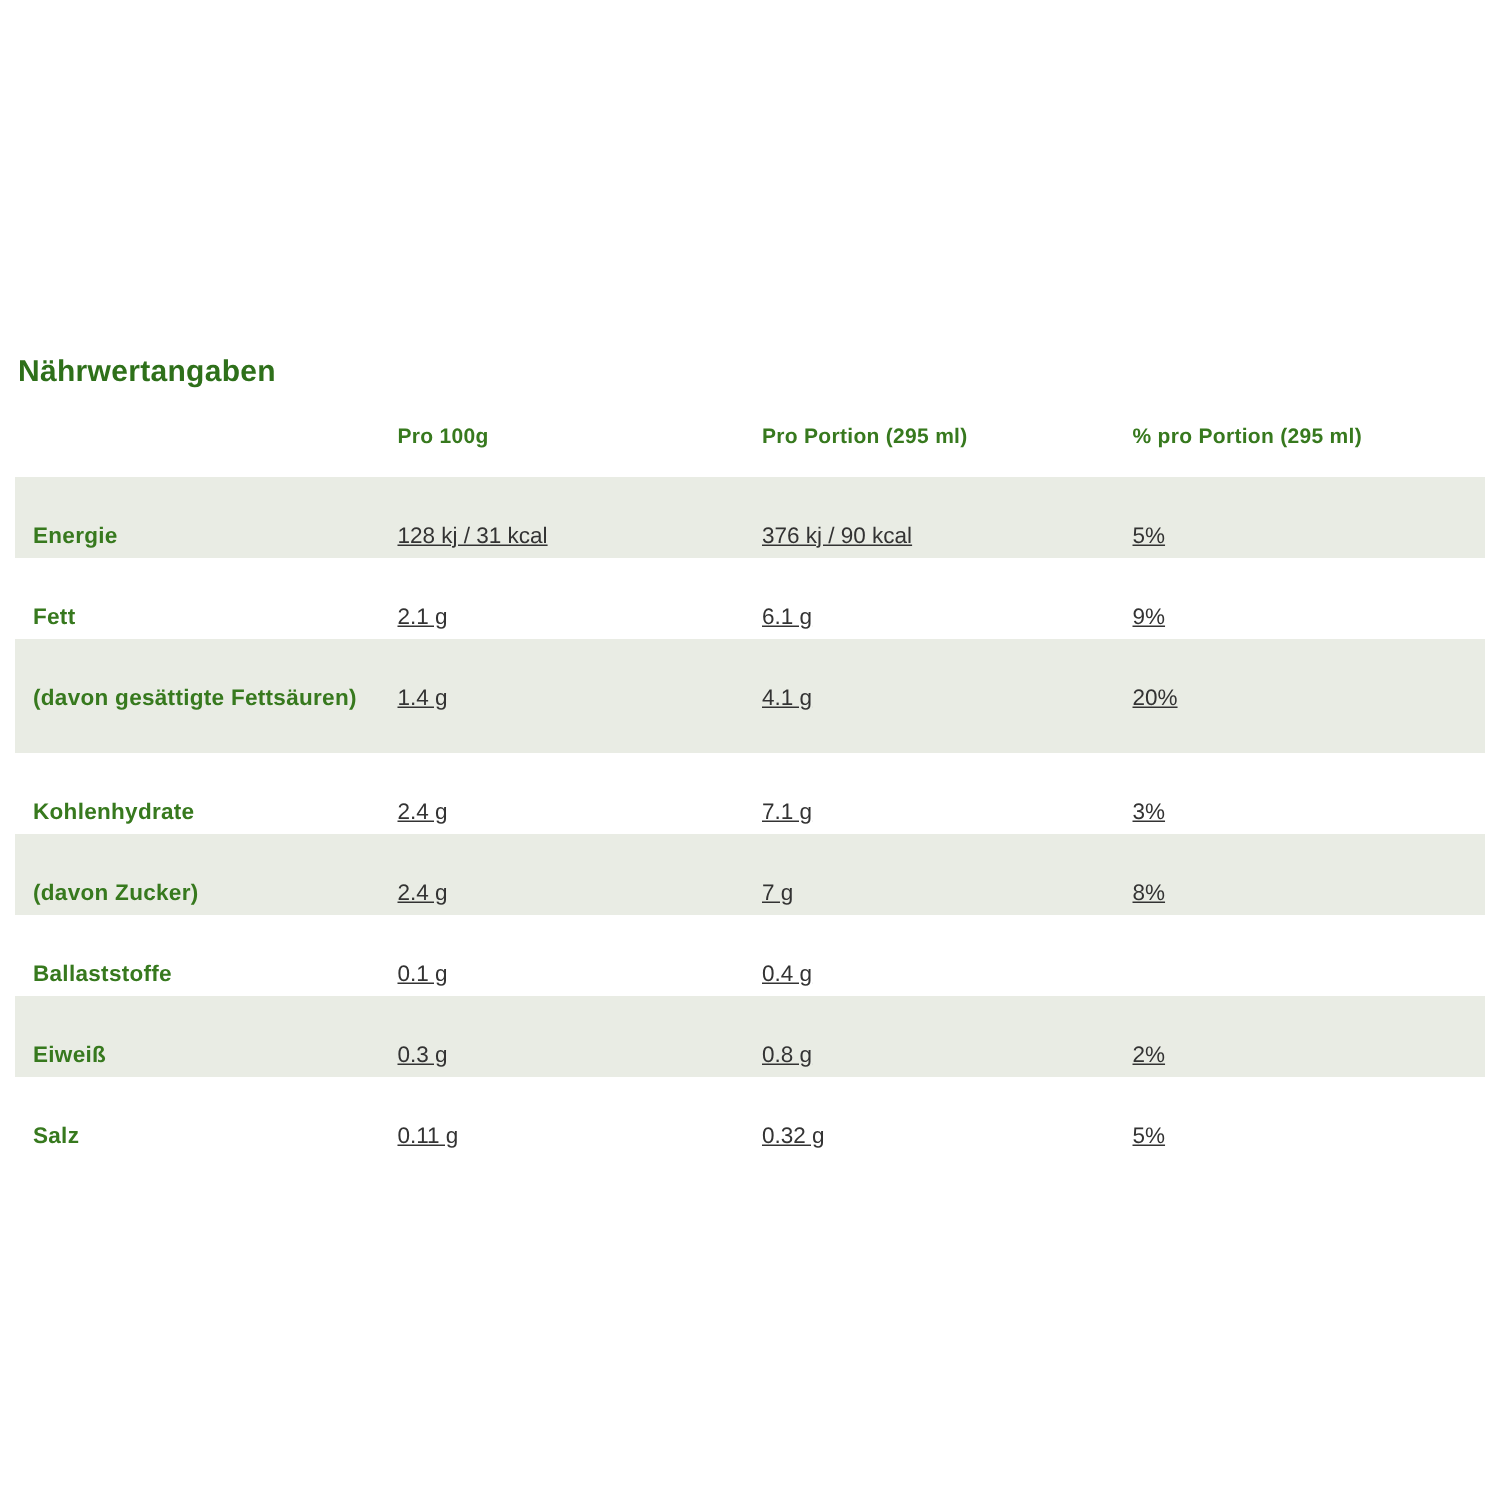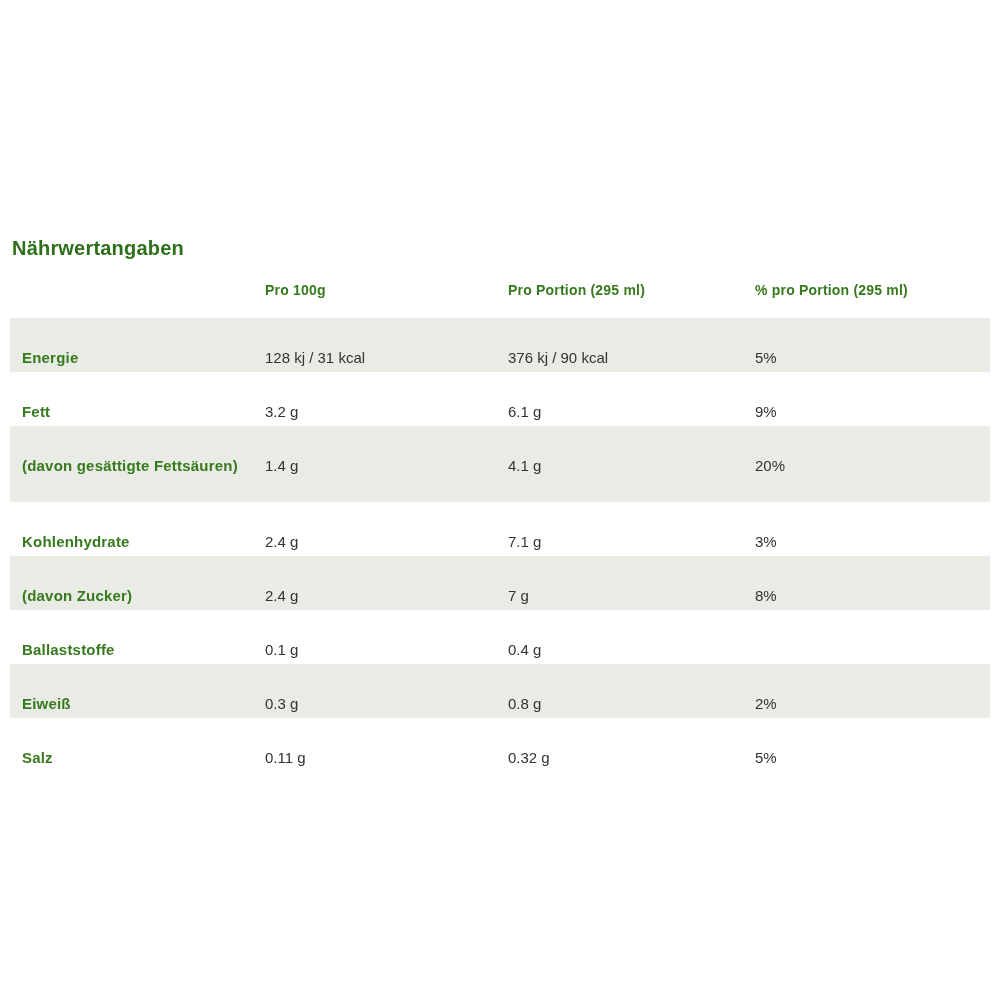--- a/index.html
+++ b/index.html
@@ -60,20 +60,21 @@
   }
   .cell-label {
     color: var(--green);
     font-weight: bold;
     padding-left: 12px;
     padding-right: 20px;
     letter-spacing: 0.2px;
   }
   .cell-value {
     color: var(--value);
+    text-decoration: underline;
   }
 </style>
 </head>
 <body>
 
 <div class="wrap">
 
   <h1 class="page-title">Nährwertangaben</h1>
 
   <div class="nutrition-table">
@@ -87,21 +88,21 @@
 
     <div class="grid-row data-row shaded">
       <div class="cell cell-label">Energie</div>
       <div class="cell cell-value">128 kj / 31 kcal</div>
       <div class="cell cell-value">376 kj / 90 kcal</div>
       <div class="cell cell-value">5%</div>
     </div>
 
     <div class="grid-row data-row">
       <div class="cell cell-label">Fett</div>
-      <div class="cell cell-value">3.2 g</div>
+      <div class="cell cell-value">2.1 g</div>
       <div class="cell cell-value">6.1 g</div>
       <div class="cell cell-value">9%</div>
     </div>
 
     <div class="grid-row data-row shaded tall">
       <div class="cell cell-label">(davon gesättigte Fettsäuren)</div>
       <div class="cell cell-value">1.4 g</div>
       <div class="cell cell-value">4.1 g</div>
       <div class="cell cell-value">20%</div>
     </div>

